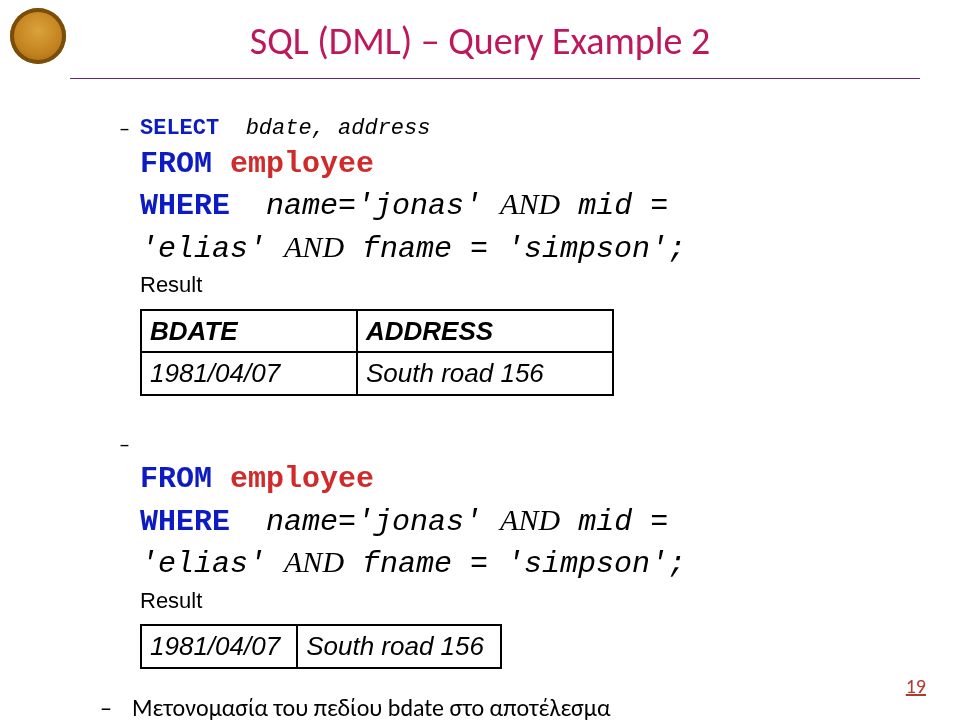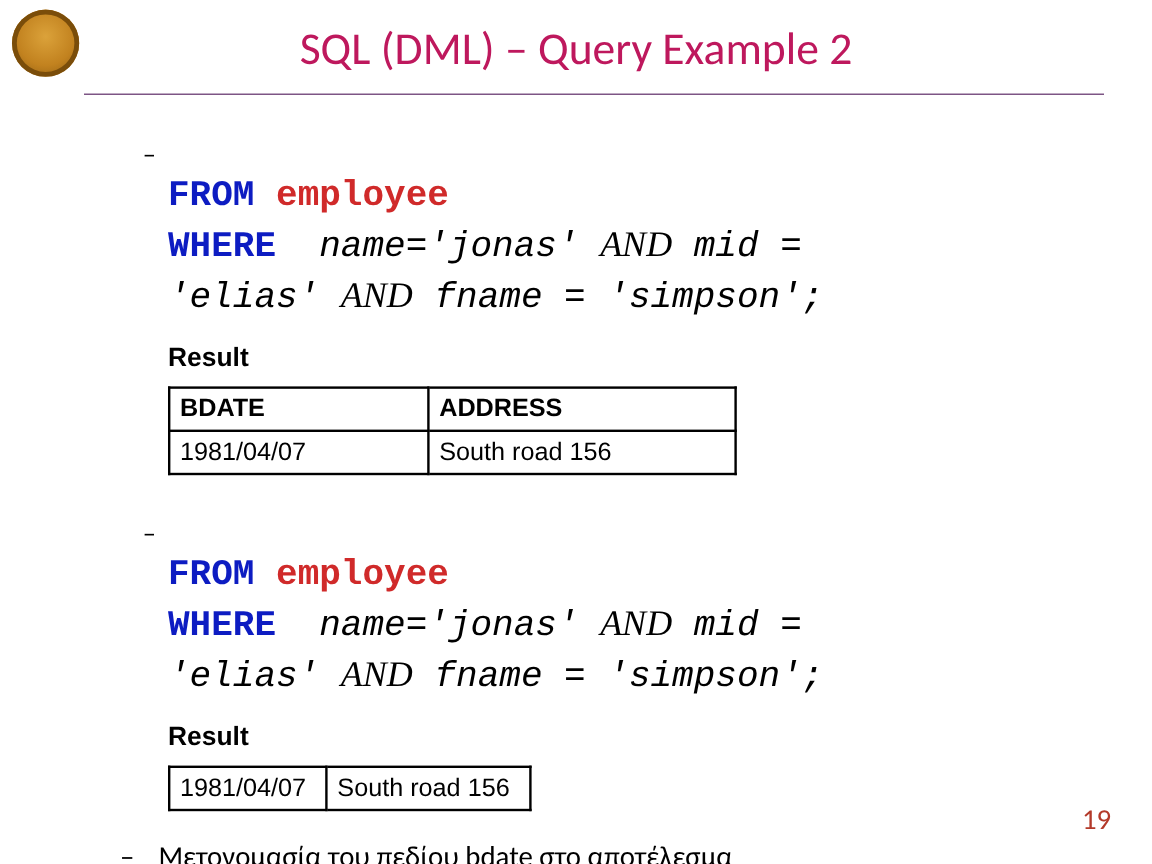--- a/index.html
+++ b/index.html
@@ -11,44 +11,48 @@
   .body{position:absolute;left:80px;right:60px;top:108px;font-size:24px;line-height:1.25;}
   .bullet{display:flex;align-items:flex-start;margin-bottom:6px;}
   .bullet:before{content:"•";font-size:28px;margin-right:14px;line-height:1.1;}
   .dash{display:flex;align-items:flex-start;margin-top:6px;font-family:"Courier New",monospace;font-size:22px;line-height:1.35;}
   .dash .mark{width:30px;text-align:right;margin-left:20px;margin-right:10px;font-family:"Calibri",sans-serif;}
   .code{font-family:"Courier New",monospace;font-size:30px;line-height:1.35;margin-left:60px;}
   .kw-blue{color:#0d1cc2;font-weight:bold;}
   .kw-red{color:#d02a2a;font-weight:bold;}
   .tok-and{font-family:Liberation Serif, serif;font-style:italic;}
   .italic{font-style:italic;}
-  .result-lbl{font-family:Arial,sans-serif;font-weight:bold;font-size:22px;margin-left:60px;margin-top:15px;}
-  .tbl{margin-left:60px;margin-top:10px;border-collapse:collapse;font-family:Arial,sans-serif;font-size:21px;}
+  .result-lbl{font-family:Arial,sans-serif;font-weight:normal;font-size:22px;margin-left:60px;margin-top:2px;}
+  .tbl{margin-left:60px;margin-top:10px;border-collapse:collapse;font-family:Arial,sans-serif;font-size:26px;font-style:italic;}
   .tbl th,.tbl td{border:2px solid #000;padding:4px 16px 4px 8px;text-align:left;}
   .tbl th{font-weight:bold;}
   .tbl .c0{width:190px;}
   .tbl .c1{width:230px;}
   .note-row{display:flex;align-items:flex-start;margin-top:24px;margin-left:20px;font-size:24px;font-family:"Calibri",sans-serif;}
   .note-row .mark{width:18px;margin-right:14px;}
-  .pagenum{position:absolute;right:34px;bottom:22px;color:#b33a2a;font-size:24px;}
+  .pagenum{position:absolute;right:34px;bottom:22px;color:#b33a2a;font-size:20px;text-decoration:underline;}
   .spacer{height:28px;}
 </style>
 </head>
 <body>
 <div class="page">
   <div class="logo">
       <div class="logo-circle"></div>
     </div>
   <div class="title">SQL (DML) – Query Example 2</div>
   <div class="rule"></div>
 
   <div class="body">
 
     <div class="dash">
       <span class="mark">–</span>
+      <span>
+        <span class="kw-blue">SELECT</span>
+        <span class="italic">&nbsp;<span>bdate, address</span></span>
+      </span>
     </div>
     <div class="code">
       <span class="kw-blue">FROM</span>&nbsp;<span class="kw-red">employee</span>
     </div>
     <div class="code">
       <span class="kw-blue">WHERE</span>
       <span class="italic">&nbsp;<span>name='jonas'</span>&nbsp;</span><span class="tok-and">AND</span><span class="italic">&nbsp;<span>mid = 'elias'</span>&nbsp;</span><span class="tok-and">AND</span><span class="italic">&nbsp;<span>fname = 'simpson';</span></span>
     </div>
     <div class="result-lbl">Result</div>
     <table class="tbl">

